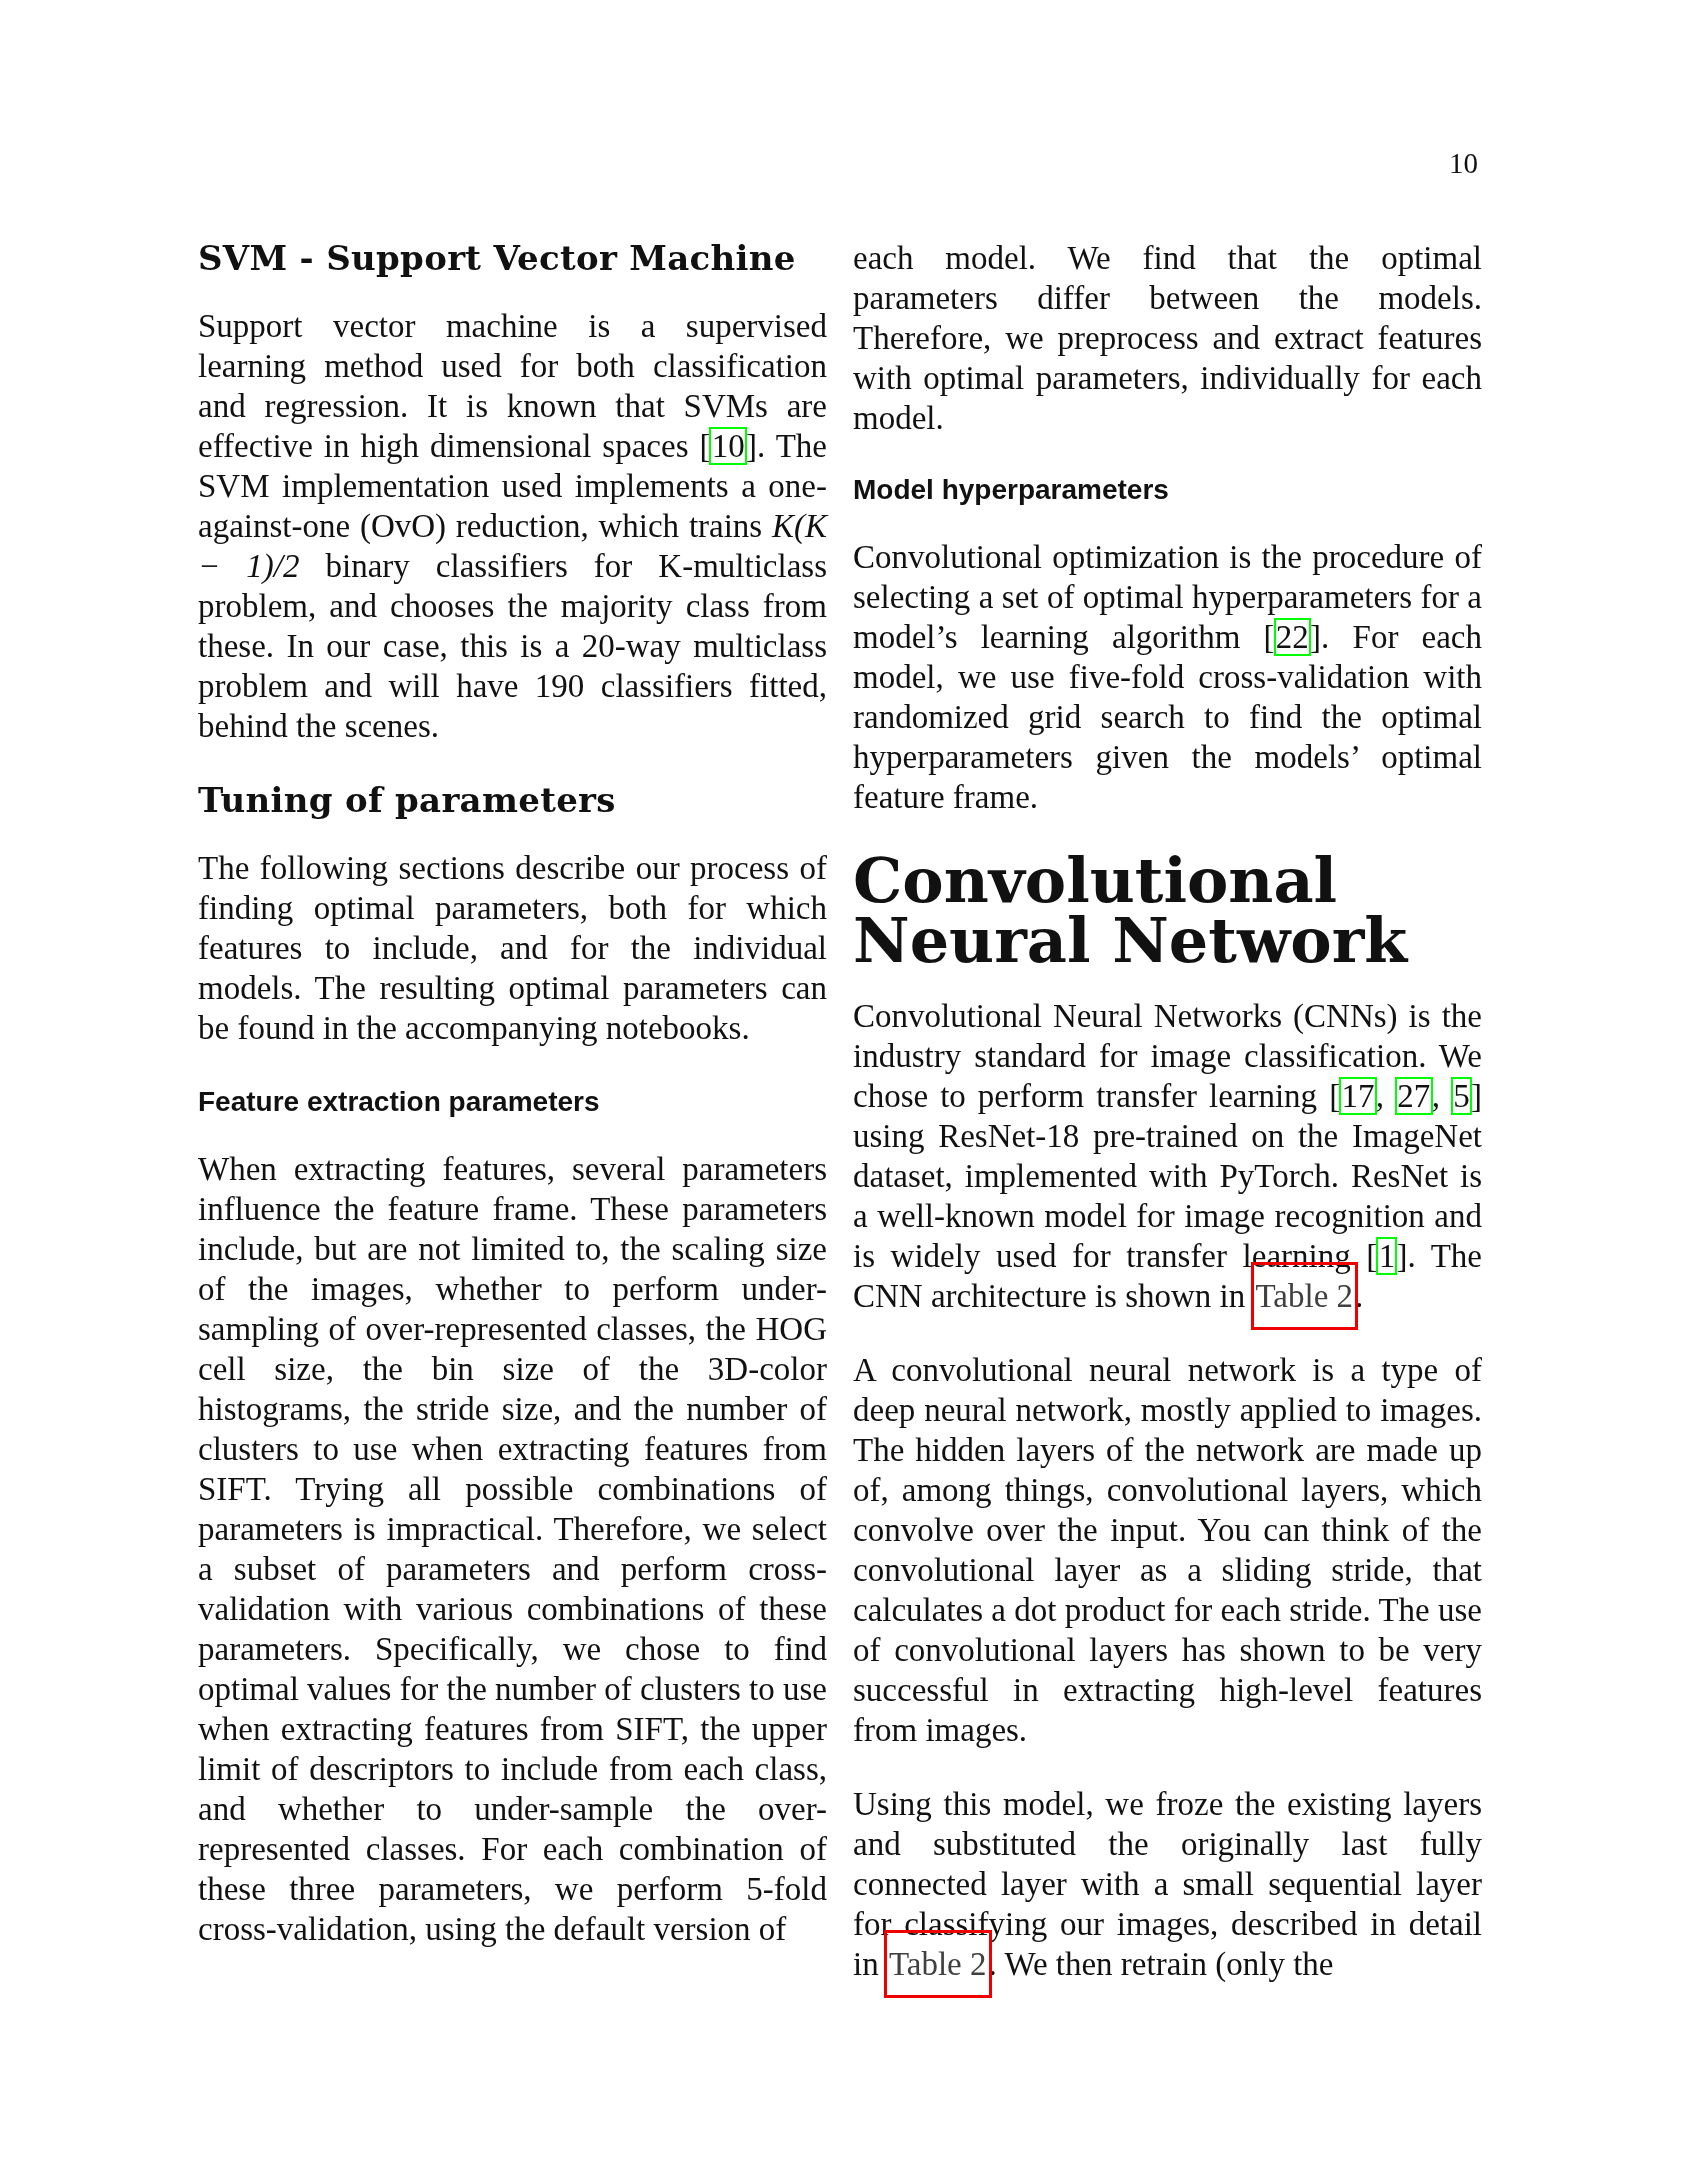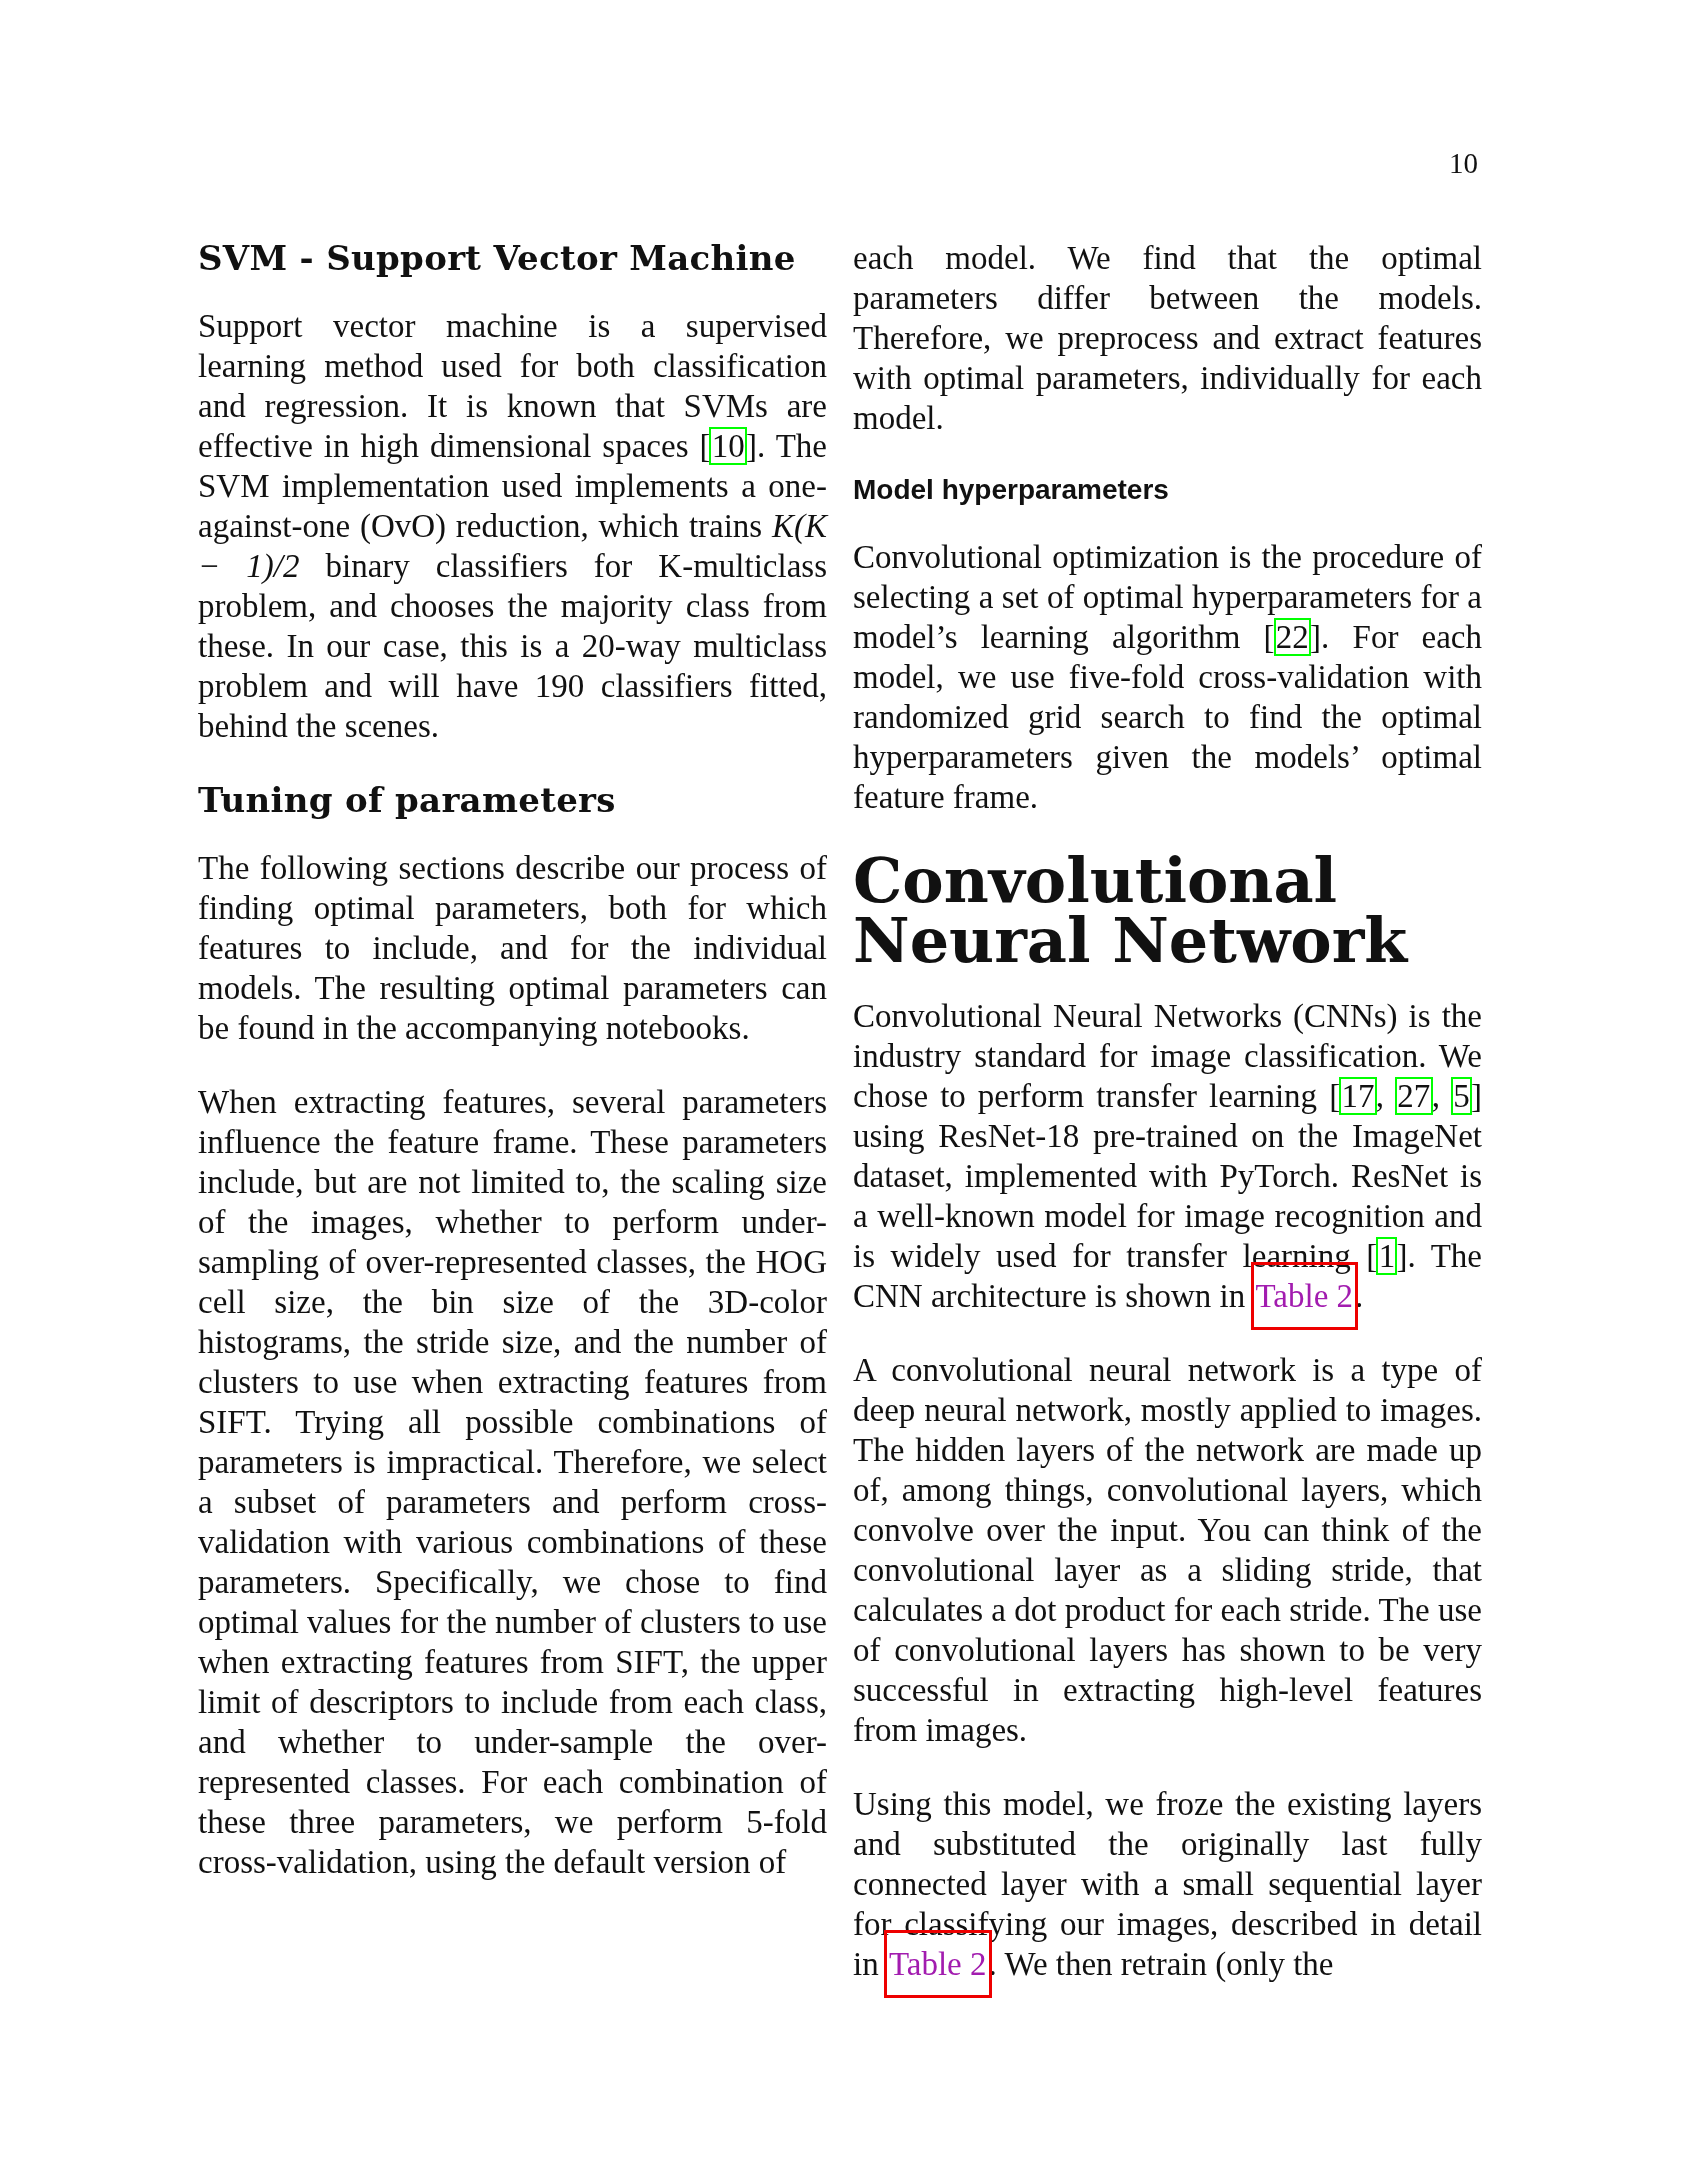--- a/index.html
+++ b/index.html
@@ -32,36 +32,37 @@
     font-family: "DejaVu Serif", serif; font-weight: bold;
     font-size: 62px; line-height: 60px; margin: 0 0 25px 0;
   }
   p { margin: 0 0 34px 0; }
   .cite {
     outline: 2.6px solid #00ff00; outline-offset: -1.3px;
     padding: 0 1.3px; color: #111; cursor: pointer;
   }
   .ref {
     outline: 3.3px solid #ee0000; outline-offset: -0.7px;
-    padding: 13px 2px; color: #a21caf; cursor: pointer;
+    padding: 13px 2px; color: #404040; cursor: pointer;
   }
   .math { font-style: italic; }
 </style>
 </head>
 <body>
 
 <div class="page-number">10</div>
 
 <div class="col col-left">
   <h2 class="section">SVM - Support Vector Machine</h2>
   <p><span>Support vector machine is a supervised learning method used for both classification and regression. It is known that SVMs are effective in high dimensional spaces [</span><a class="cite">10</a><span>]. The SVM implementation used implements a one-against-one (OvO) reduction, which trains </span><span class="math">K(K − 1)/2</span><span> binary classifiers for K-multiclass problem, and chooses the majority class from these. In our case, this is a 20-way multiclass problem and will have 190 classifiers fitted, behind the scenes.</span></p>
 
   <h2 class="section">Tuning of parameters</h2>
   <p>The following sections describe our process of finding optimal parameters, both for which features to include, and for the individual models. The resulting optimal parameters can be found in the accompanying notebooks.</p>
 
+  <h3 class="subsection">Feature extraction parameters</h3>
   <p>When extracting features, several parameters influence the feature frame. These parameters include, but are not limited to, the scaling size of the images, whether to perform under-sampling of over-represented classes, the HOG cell size, the bin size of the 3D-color histograms, the stride size, and the number of clusters to use when extracting features from SIFT. Trying all possible combinations of parameters is impractical. Therefore, we select a subset of parameters and perform cross-validation with various combinations of these parameters. Specifically, we chose to find optimal values for the number of clusters to use when extracting features from SIFT, the upper limit of descriptors to include from each class, and whether to under-sample the over-represented classes. For each combination of these three parameters, we perform 5-fold cross-validation, using the default version of</p>
 </div>
 
 <div class="col col-right">
   <p style="margin-bottom:32px">each model. We find that the optimal parameters differ between the models. Therefore, we preprocess and extract features with optimal parameters, individually for each model.</p>
 
   <h3 class="subsection">Model hyperparameters</h3>
   <p><span>Convolutional optimization is the procedure of selecting a set of optimal hyperparameters for a model’s learning algorithm [</span><a class="cite">22</a><span>]. For each model, we use five-fold cross-validation with randomized grid search to find the optimal hyperparameters given the models’ optimal feature frame.</span></p>
 
   <h1 class="chapter">Convolutional Neural Network</h1>

